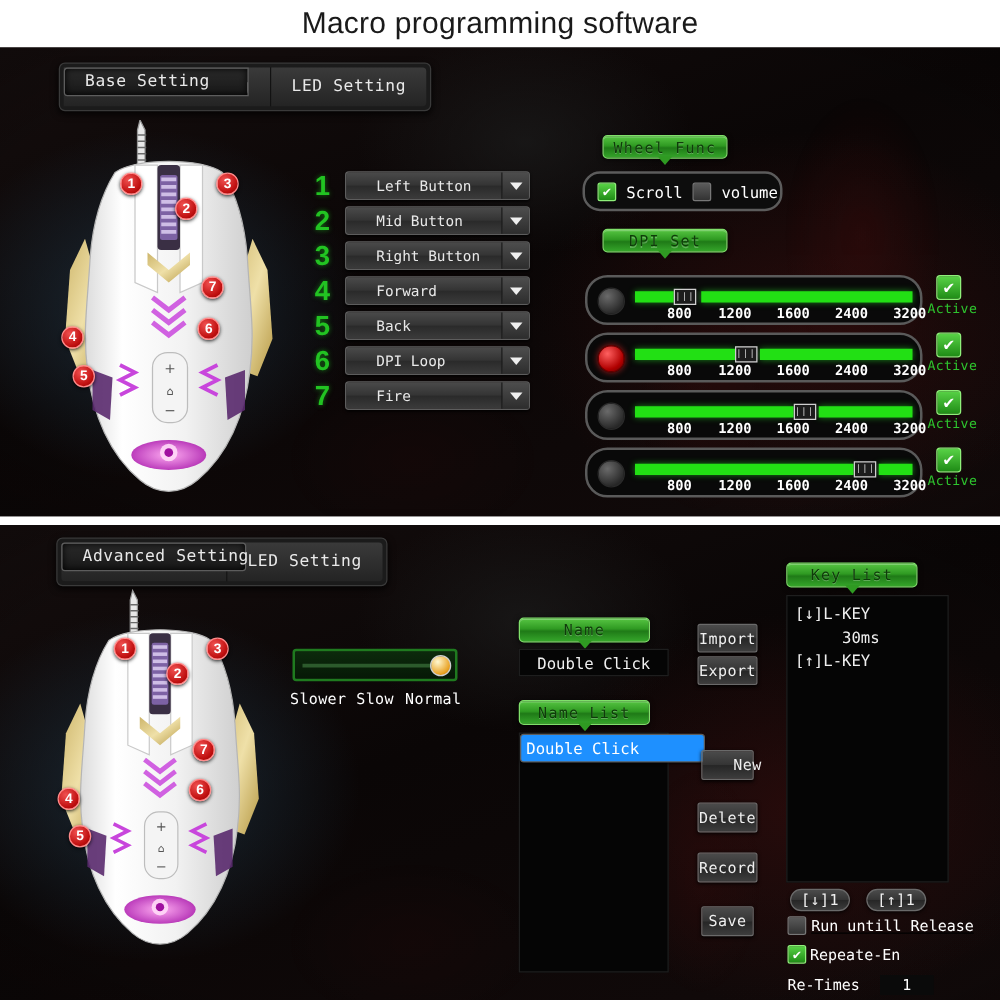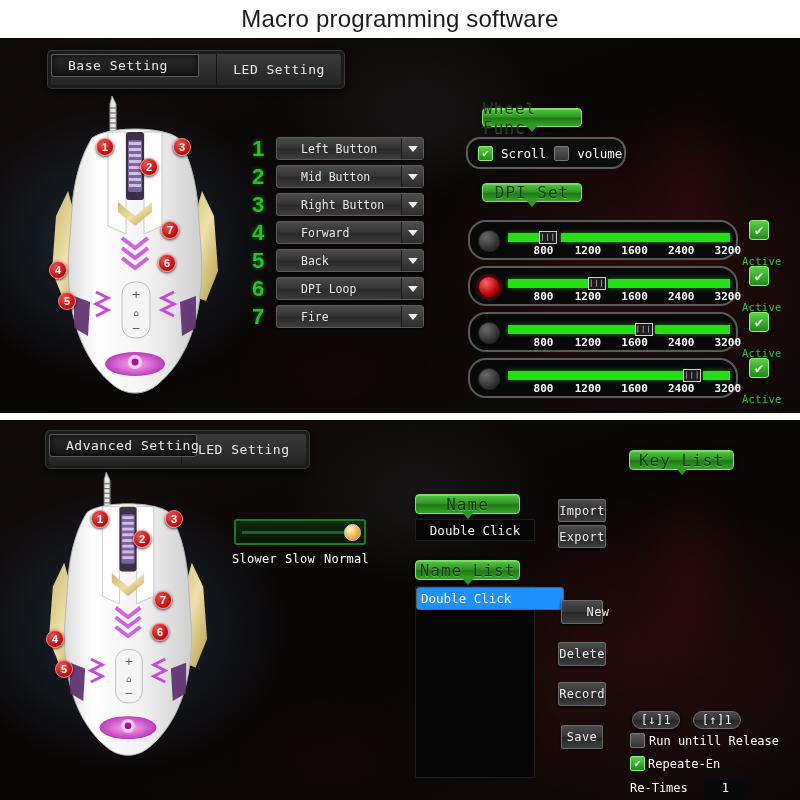--- a/index.html
+++ b/index.html
@@ -98,21 +98,21 @@
     display:block; width:0;height:0;
     border-left:5px solid transparent; border-right:5px solid transparent;
     border-top:6px solid #efefef;
   }
 
   
   .greenbtn{
     position:absolute;
     background:linear-gradient(180deg,#56c442 0%,#2f9a22 45%,#1f7a17 55%,#35a52a 100%);
     border:1px solid #7fe06a; border-radius:4px;
-    color:#0f3b0a; font-size:16px; letter-spacing:1px;
+    color:#0f3b0a; font-size:12px; letter-spacing:1px;
     display:flex; align-items:center; justify-content:center;
     text-shadow:0 1px 0 rgba(255,255,255,.25);
     box-shadow:0 1px 4px rgba(0,0,0,.6), inset 0 1px 0 rgba(255,255,255,.25);
   }
   .greenbtn .tail{
     position:absolute; left:50%; bottom:-6px; margin-left:-6px;
     width:0;height:0; border-left:6px solid transparent; border-right:6px solid transparent;
     border-top:7px solid #2f9a22;
   }
 
@@ -149,21 +149,21 @@
     display:flex; align-items:center; justify-content:center; line-height:1;
   }
   .ticks{ position:absolute; left:38px; top:22px; width:222px; height:16px; }
   .ticks span{ position:absolute; color:#fff; font-size:11px; font-weight:bold; transform:translateX(-50%); }
   .activewrap{ position:absolute; width:34px; text-align:center; }
   .activewrap .cbbig{
     width:20px;height:20px;margin:0 auto;border-radius:3px;
     background:linear-gradient(180deg,#58d246,#1f8c16); border:1px solid #8ff07a;
     color:#fff; font-size:14px; display:flex;align-items:center;justify-content:center;
   }
-  .activewrap .txt{ color:#2ec42e; font-size:10.5px; margin-top:15px; letter-spacing:.3px; }
+  .activewrap .txt{ color:#2ec42e; font-size:10.5px; margin-top:1px; letter-spacing:.3px; }
 
   
   .gbtn{
     position:absolute;
     background:linear-gradient(180deg,#4b4b4b 0%,#343434 50%,#262626 52%,#3d3d3d 100%);
     border:1px solid #6a6a6a; border-radius:2px;
     color:#efefef; font-size:12px; letter-spacing:.4px;
     display:flex;align-items:center;justify-content:center;
     box-shadow:0 1px 3px rgba(0,0,0,.8);
   }
@@ -552,25 +552,30 @@
     <div class="gbtn" style="left:558px; top:105px; width:48px; height:23px;">Export</div>
     <div class="gbtn" style="left:561px; top:180px; width:42px; height:24px;padding-left:32px;">New</div>
     <div class="gbtn" style="left:558px; top:222px; width:48px; height:24px;">Delete</div>
     <div class="gbtn" style="left:558px; top:262px; width:48px; height:24px;">Record</div>
     <div class="gbtn" style="left:561px; top:305px; width:42px; height:24px;">Save</div>
 
     <div class="greenbtn" style="left:629px; top:30px; width:105px; height:20px;">
       <span>Key List</span>
       <span class="tail"></span>
     </div>
+    <div class="blackbox" style="left:629px; top:56px; width:130px; height:230px; padding:4px 2px;">
+      <div class="row">[↓]L-KEY</div>
+      <div class="row">     30ms</div>
+      <div class="row">[↑]L-KEY</div>
+    </div>
 
     <div class="gbtn" style="left:632px; top:291px; width:48px; height:18px; border-radius:9px;">[↓]1</div>
     <div class="gbtn" style="left:693px; top:291px; width:48px; height:18px; border-radius:9px;">[↑]1</div>
 
-    <div style="position:absolute; left:630px; top:313px; display:flex; align-items:center; gap:4px;">
+    <div style="position:absolute; left:630px; top:313px; display:flex; align-items:center; gap:4px;text-decoration:underline;">
       <span class="cb off"></span>
       <span style="color:#fff;font-size:12px;white-space:nowrap;">Run untill Release</span>
     </div>
 
     <div style="position:absolute; left:630px; top:336px; display:flex; align-items:center; gap:3px;">
       <span class="cb on">✔</span>
       <span style="color:#fff;font-size:12px;white-space:nowrap;">Repeate-En</span>
     </div>
 
     <div style="position:absolute; left:630px; top:360px; display:flex; align-items:center; gap:16px;">

